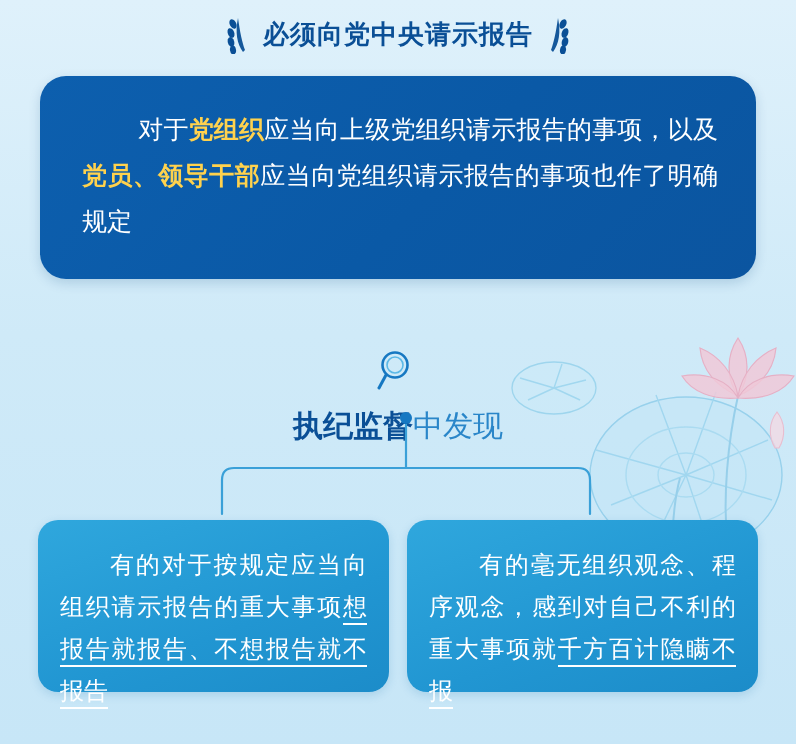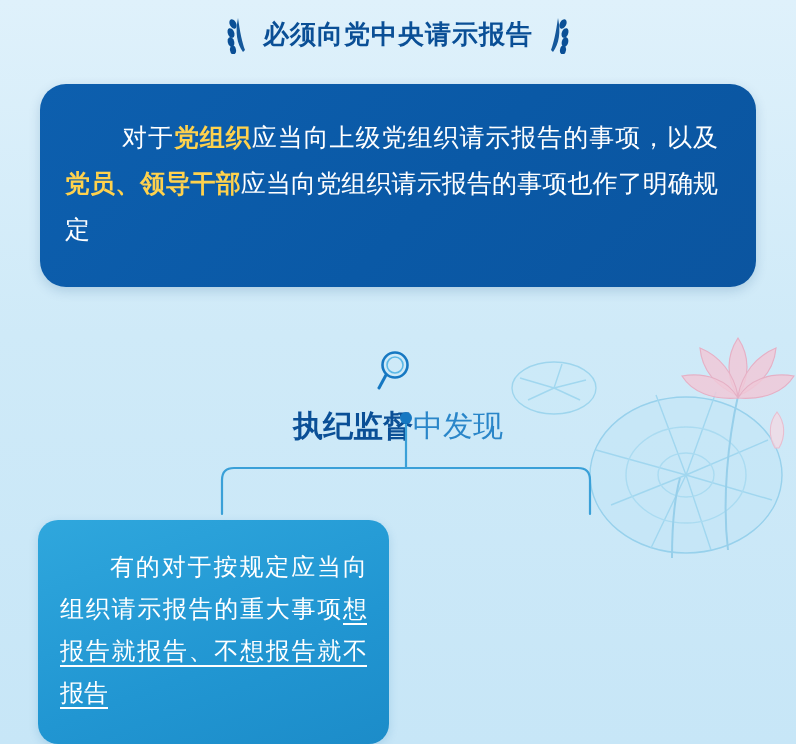--- a/index.html
+++ b/index.html
@@ -45,27 +45,27 @@
   .sprig {
     width: 26px;
     height: 40px;
     flex: none;
   }
 
   
   .main-card {
     position: absolute;
     left: 40px;
-    top: 84px;
+    top: 76px;
     width: 716px;
     height: 203px;
     background: linear-gradient(135deg, #0d5fae 0%, #0a59a6 55%, #0b55a0 100%);
     border-radius: 26px;
     box-sizing: border-box;
-    padding: 30px 38px 0 25px;
+    padding: 30px 38px 0 42px;
     box-shadow: 0 4px 12px rgba(10, 70, 130, 0.18);
   }
   .main-card-text {
     color: #ffffff;
     font-size: 25px;
     line-height: 46px;
     text-align: justify;
     text-indent: 0;
   }
   .main-card-text .hl {
@@ -113,26 +113,27 @@
   .cards-row {
     position: absolute;
     left: 38px;
     top: 520px;
     width: 720px;
     display: flex;
     gap: 18px;
   }
   .info-card {
     width: 351px;
-    height: 224px;
+    height: 172px;
     background: linear-gradient(160deg, #2fa7dd 0%, #2196d2 60%, #1c8cc9 100%);
     border-radius: 20px;
     box-sizing: border-box;
     padding: 26px 22px 0 22px;
     box-shadow: 0 3px 10px rgba(20, 110, 170, 0.18);
+    font-family: Liberation Mono, monospace;
   }
   .info-card-text {
     color: #ffffff;
     font-size: 24px;
     line-height: 42px;
     text-align: justify;
   }
   .info-card-text .u {
     border-bottom: 2px solid #ffffff;
     padding-bottom: 1px;
@@ -214,13 +215,18 @@
   <path d="M206 14 L206 58" stroke="#3aa0d8" stroke-width="2.2" fill="none"></path>
   <path d="M22 104 L22 70 Q22 58 34 58 L378 58 Q390 58 390 70 L390 104" stroke="#3aa0d8" stroke-width="2.2" fill="none" stroke-linecap="round"></path>
 </svg>
 
 <div class="cards-row">
   <div class="info-card">
     <div class="info-card-text">
       <span class="indent2"></span><span>有的对于按规定应当向组织请示报告的重大事项</span><span class="u">想报告就报告、不想报告就不报告</span>
     </div>
   </div>
+  <div class="info-card">
+    <div class="info-card-text">
+      <span class="indent2"></span><span>有的毫无组织观念、程序观念，感到对自己不利的重大事项就</span><span class="u">千方百计隐瞒不报</span>
+    </div>
+  </div>
 </div>
 
 </body></html>

